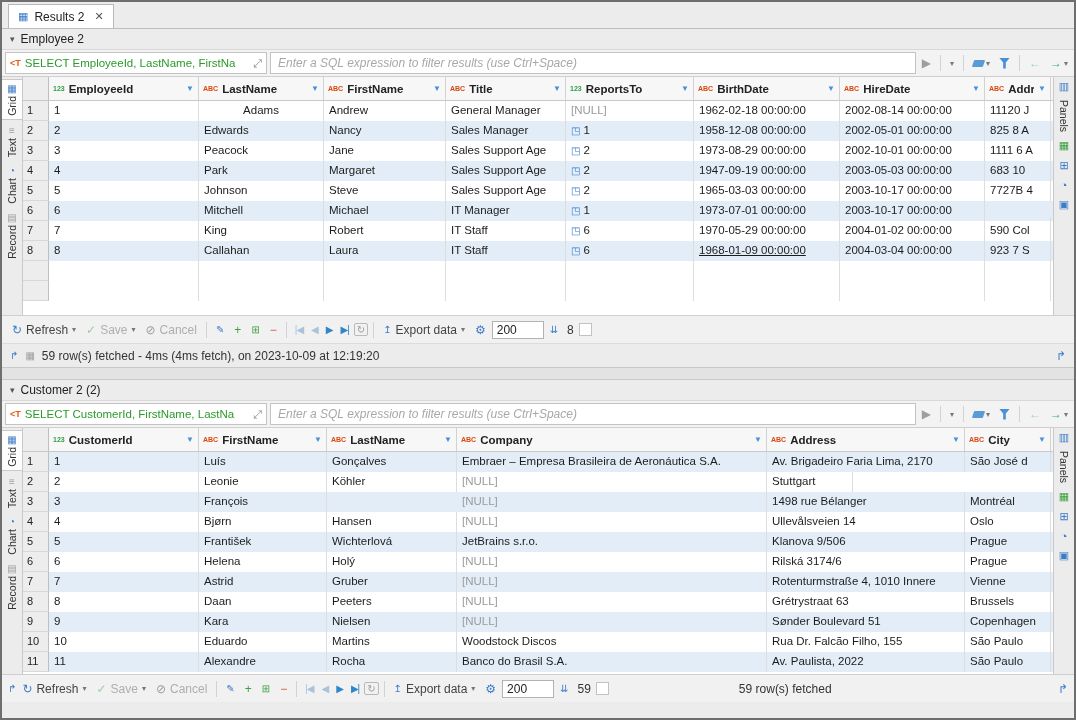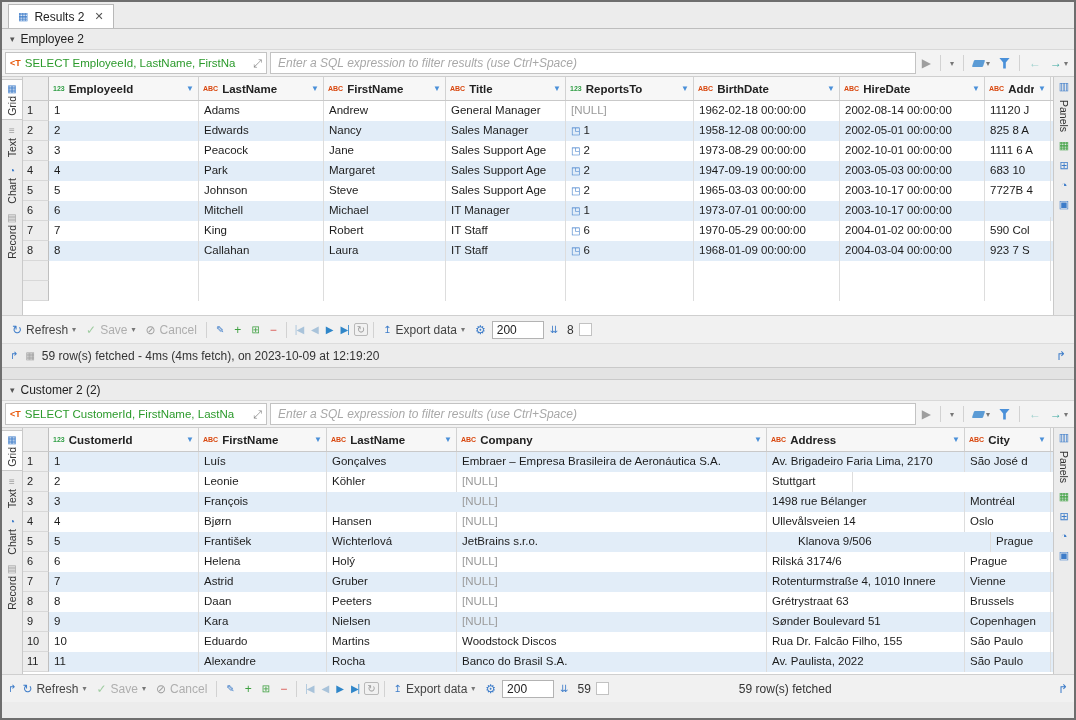--- a/index.html
+++ b/index.html
@@ -207,21 +207,21 @@
           </div>
           <div class="g-h" style="width: 66px;">
             <span class="tb txt">ABC</span>
             <span class="hname">Address</span>
             <span class="dd">▼</span>
           </div>
         </div>
         <div class="g-row">
           <div class="g-num">1</div>
           <div class="g-c" style="width: 150px;">1</div>
-          <div class="g-c" style="width: 125px;">Adams</div>
+          <div class="g-c" style="width: 125px; text-align: center;">Adams</div>
           <div class="g-c" style="width: 122px;">Andrew</div>
           <div class="g-c" style="width: 120px;">General Manager</div>
           <div class="g-c null" style="width: 128px;">[NULL]</div>
           <div class="g-c" style="width: 146px;">1962-02-18 00:00:00</div>
           <div class="g-c" style="width: 145px;">2002-08-14 00:00:00</div>
           <div class="g-c" style="width: 66px;">11120 J</div>
         </div>
         <div class="g-row alt">
           <div class="g-num">2</div>
           <div class="g-c" style="width: 150px;">2</div>
@@ -288,21 +288,21 @@
           <div class="g-c" style="width: 145px;">2004-01-02 00:00:00</div>
           <div class="g-c" style="width: 66px;">590 Col</div>
         </div>
         <div class="g-row alt">
           <div class="g-num">8</div>
           <div class="g-c" style="width: 150px;">8</div>
           <div class="g-c" style="width: 125px;">Callahan</div>
           <div class="g-c" style="width: 122px;">Laura</div>
           <div class="g-c" style="width: 120px;">IT Staff</div>
           <div class="g-c" style="width: 128px;"><span class="linkic">◳</span>6</div>
-          <div class="g-c" style="width: 146px;">1968-01-09 00:00:00</div>
+          <div class="g-c" style="width: 146px; text-decoration: underline;">1968-01-09 00:00:00</div>
           <div class="g-c" style="width: 145px;">2004-03-04 00:00:00</div>
           <div class="g-c" style="width: 66px;">923 7 S</div>
         </div>
         <div class="g-row">
           <div class="g-num"></div>
           <div class="g-c" style="width: 150px;"></div>
           <div class="g-c" style="width: 125px;"></div>
           <div class="g-c" style="width: 122px;"></div>
           <div class="g-c" style="width: 120px;"></div>
           <div class="g-c" style="width: 128px;"></div>
@@ -518,21 +518,21 @@
           <div class="g-c null" style="width: 310px;">[NULL]</div>
           <div class="g-c" style="width: 198px;">Ullevålsveien 14</div>
           <div class="g-c" style="width: 86px;">Oslo</div>
         </div>
         <div class="g-row alt">
           <div class="g-num">5</div>
           <div class="g-c" style="width: 150px;">5</div>
           <div class="g-c" style="width: 128px;">František</div>
           <div class="g-c" style="width: 130px;">Wichterlová</div>
           <div class="g-c" style="width: 310px;">JetBrains s.r.o.</div>
-          <div class="g-c" style="width: 198px; margin-left: 26px;">Klanova 9/506</div>
+          <div class="g-c" style="width: 198px;">Klanova 9/506</div>
           <div class="g-c" style="width: 86px;">Prague</div>
         </div>
         <div class="g-row">
           <div class="g-num">6</div>
           <div class="g-c" style="width: 150px;">6</div>
           <div class="g-c" style="width: 128px;">Helena</div>
           <div class="g-c" style="width: 130px;">Holý</div>
           <div class="g-c null" style="width: 310px;">[NULL]</div>
           <div class="g-c" style="width: 198px;">Rilská 3174/6</div>
           <div class="g-c" style="width: 86px;">Prague</div>

